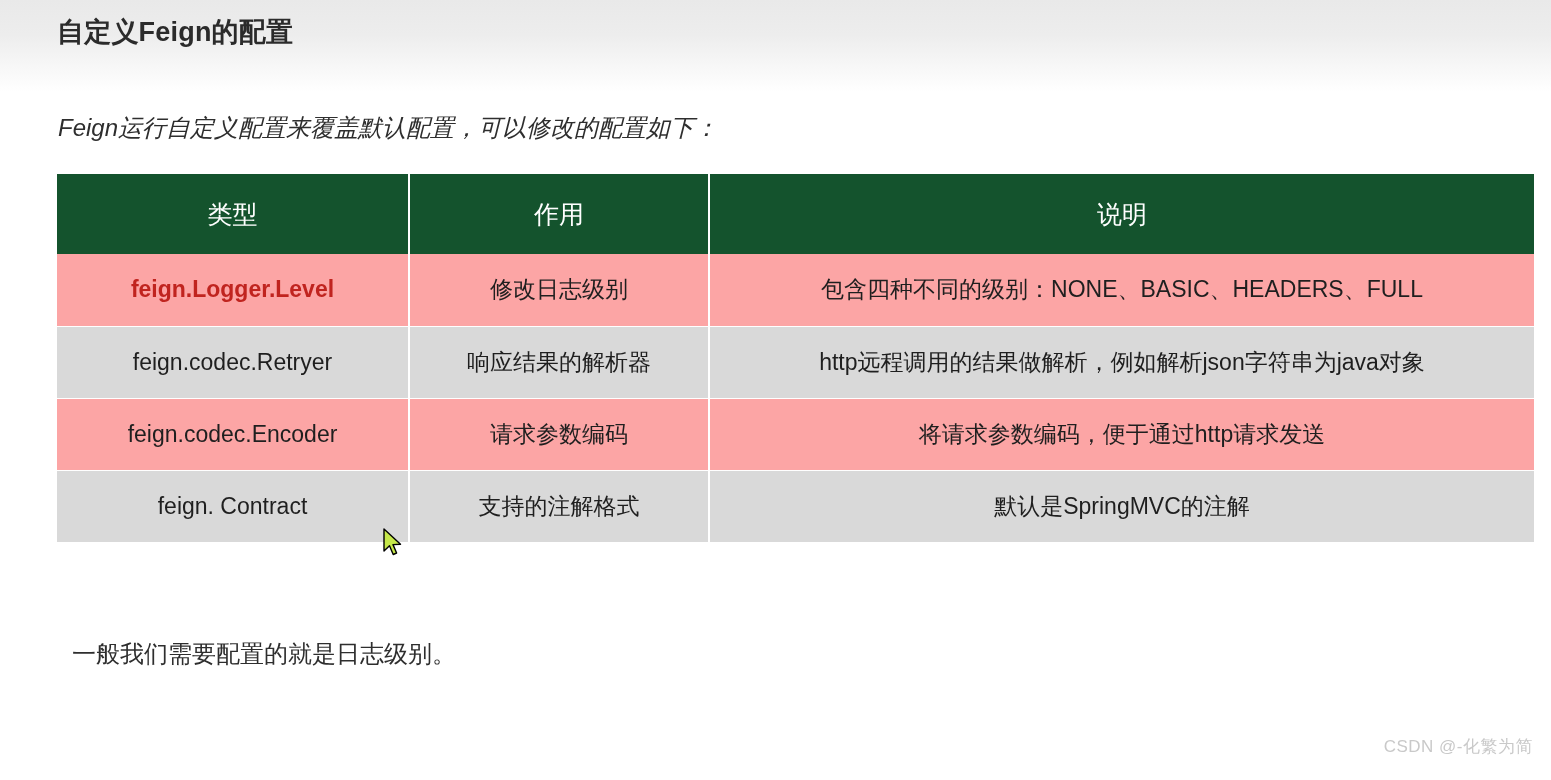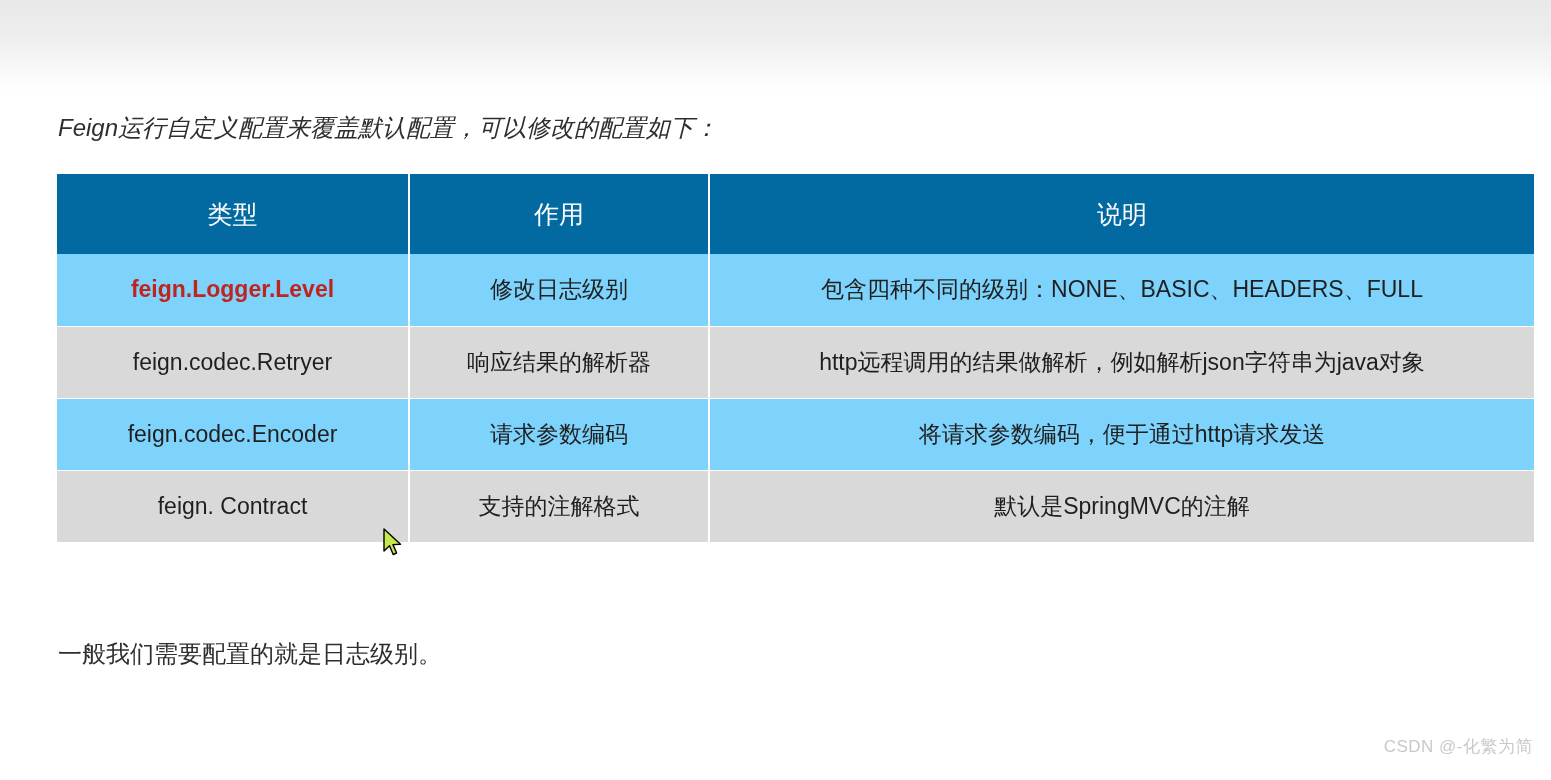--- a/index.html
+++ b/index.html
@@ -46,21 +46,21 @@
     left: 58px;
     top: 112px;
     font-size: 24px;
     color: #2e2e2e;
     white-space: nowrap;
     font-style: italic;
   }
 
   .outro-text {
     position: absolute;
-    left: 58px;
+    left: 72px;
     top: 638px;
     font-size: 24px;
     color: #2e2e2e;
     white-space: nowrap;
   }
 
   
   .config-table {
     position: absolute;
     left: 57px;
@@ -68,21 +68,21 @@
     width: 1477px;
     border-collapse: collapse;
     table-layout: fixed;
   }
 
   .config-table col.c-type { width: 352px; }
   .config-table col.c-role { width: 300px; }
   .config-table col.c-desc { width: 825px; }
 
   .config-table thead th {
-    background: #0369a1;
+    background: #14532d;
     color: #ffffff;
     font-size: 25px;
     font-weight: normal;
     height: 80px;
     text-align: center;
     vertical-align: middle;
     border-right: 2px solid #ffffff;
     padding: 0;
   }
   .config-table thead th:last-child { border-right: none; }
@@ -91,21 +91,21 @@
     height: 72px;
     font-size: 23px;
     color: #1f1f1f;
     vertical-align: middle;
     padding: 0 10px;
     border-right: 2px solid #ffffff;
     border-bottom: 1px solid #ffffff;
   }
   .config-table tbody td:last-child { border-right: none; }
 
-  .config-table tbody tr.row-light td { background: #7dd3fc; }
+  .config-table tbody tr.row-light td { background: #fca5a5; }
   .config-table tbody tr.row-dark  td { background: #d9d9d9; }
 
   .cell-type { text-align: center; }
   .cell-role { text-align: center; }
   .cell-desc { text-align: center; padding-left: 14px; }
 
   .cell-type.highlight {
     color: #c0241f;
     font-weight: bold;
   }
@@ -131,20 +131,21 @@
     letter-spacing: 0.5px;
   }
 </style>
 </head>
 <body>
 
 <div id="page">
 
   <div class="top-band"></div>
 
+  <div class="page-title">自定义Feign的配置</div>
 
   <div class="intro-text">Feign运行自定义配置来覆盖默认配置，可以修改的配置如下：</div>
 
   <table class="config-table">
     <colgroup>
       <col class="c-type">
       <col class="c-role">
       <col class="c-desc">
     </colgroup>
     <thead>

